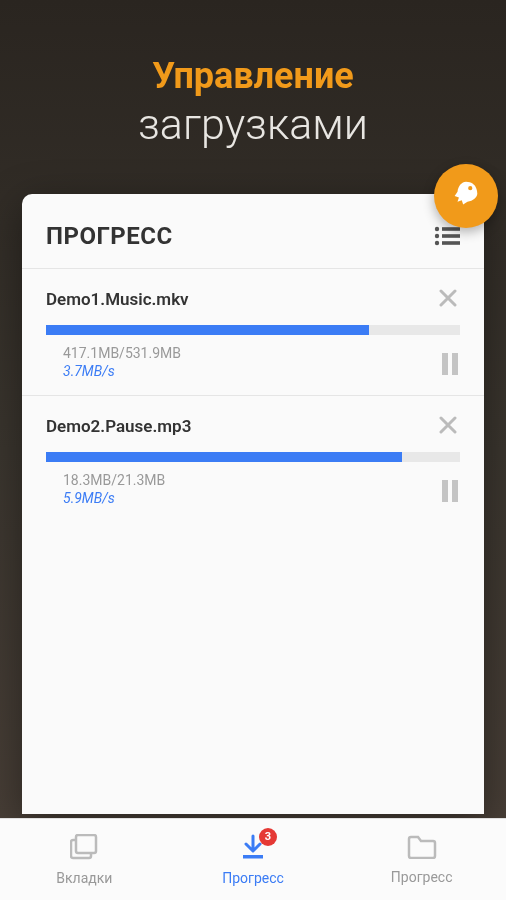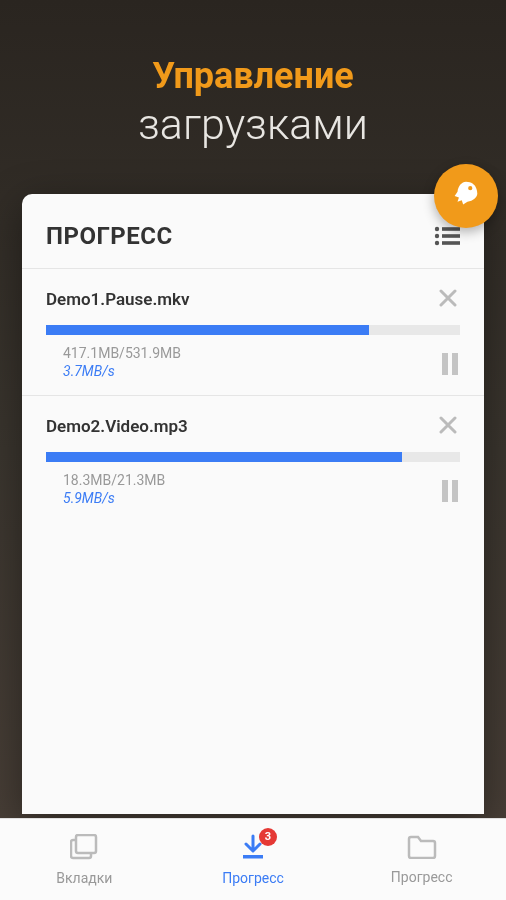--- a/index.html
+++ b/index.html
@@ -186,21 +186,21 @@
         <rect x="8" y="8.2" width="18" height="3.6" fill="#555"></rect>
         <circle cx="3" cy="17" r="2.2" fill="#555"></circle>
         <rect x="8" y="15.2" width="18" height="3.6" fill="#555"></rect>
       </svg>
     </div>
   </div>
 
   <div id="downloads-container">
       <div class="download-item">
         <div class="item-row1">
-          <div class="filename">Demo1.Pause.mkv</div>
+          <div class="filename">Demo1.Music.mkv</div>
           <div class="close-btn">
             <span><svg width="18" height="18" viewBox="0 0 18 18">
                 <path d="M2 2 L16 16 M16 2 L2 16" stroke="#bbb" stroke-width="3" stroke-linecap="round"></path>
               </svg></span>
           </div>
         </div>
         <div class="progress-track">
           <div class="progress-fill blue" style="width:78%"></div>
         </div>
         <div class="item-row2">
@@ -211,21 +211,21 @@
           <div class="action-btn">
             <span><svg width="20" height="22" viewBox="0 0 20 22">
                 <rect x="2" y="0" width="6" height="22" fill="#c4c4c4"></rect>
                 <rect x="12" y="0" width="6" height="22" fill="#c4c4c4"></rect>
               </svg></span>
           </div>
         </div>
       </div>
       <div class="download-item">
         <div class="item-row1">
-          <div class="filename">Demo2.Video.mp3</div>
+          <div class="filename">Demo2.Pause.mp3</div>
           <div class="close-btn">
             <span><svg width="18" height="18" viewBox="0 0 18 18">
                 <path d="M2 2 L16 16 M16 2 L2 16" stroke="#bbb" stroke-width="3" stroke-linecap="round"></path>
               </svg></span>
           </div>
         </div>
         <div class="progress-track">
           <div class="progress-fill blue" style="width:86%"></div>
         </div>
         <div class="item-row2">

